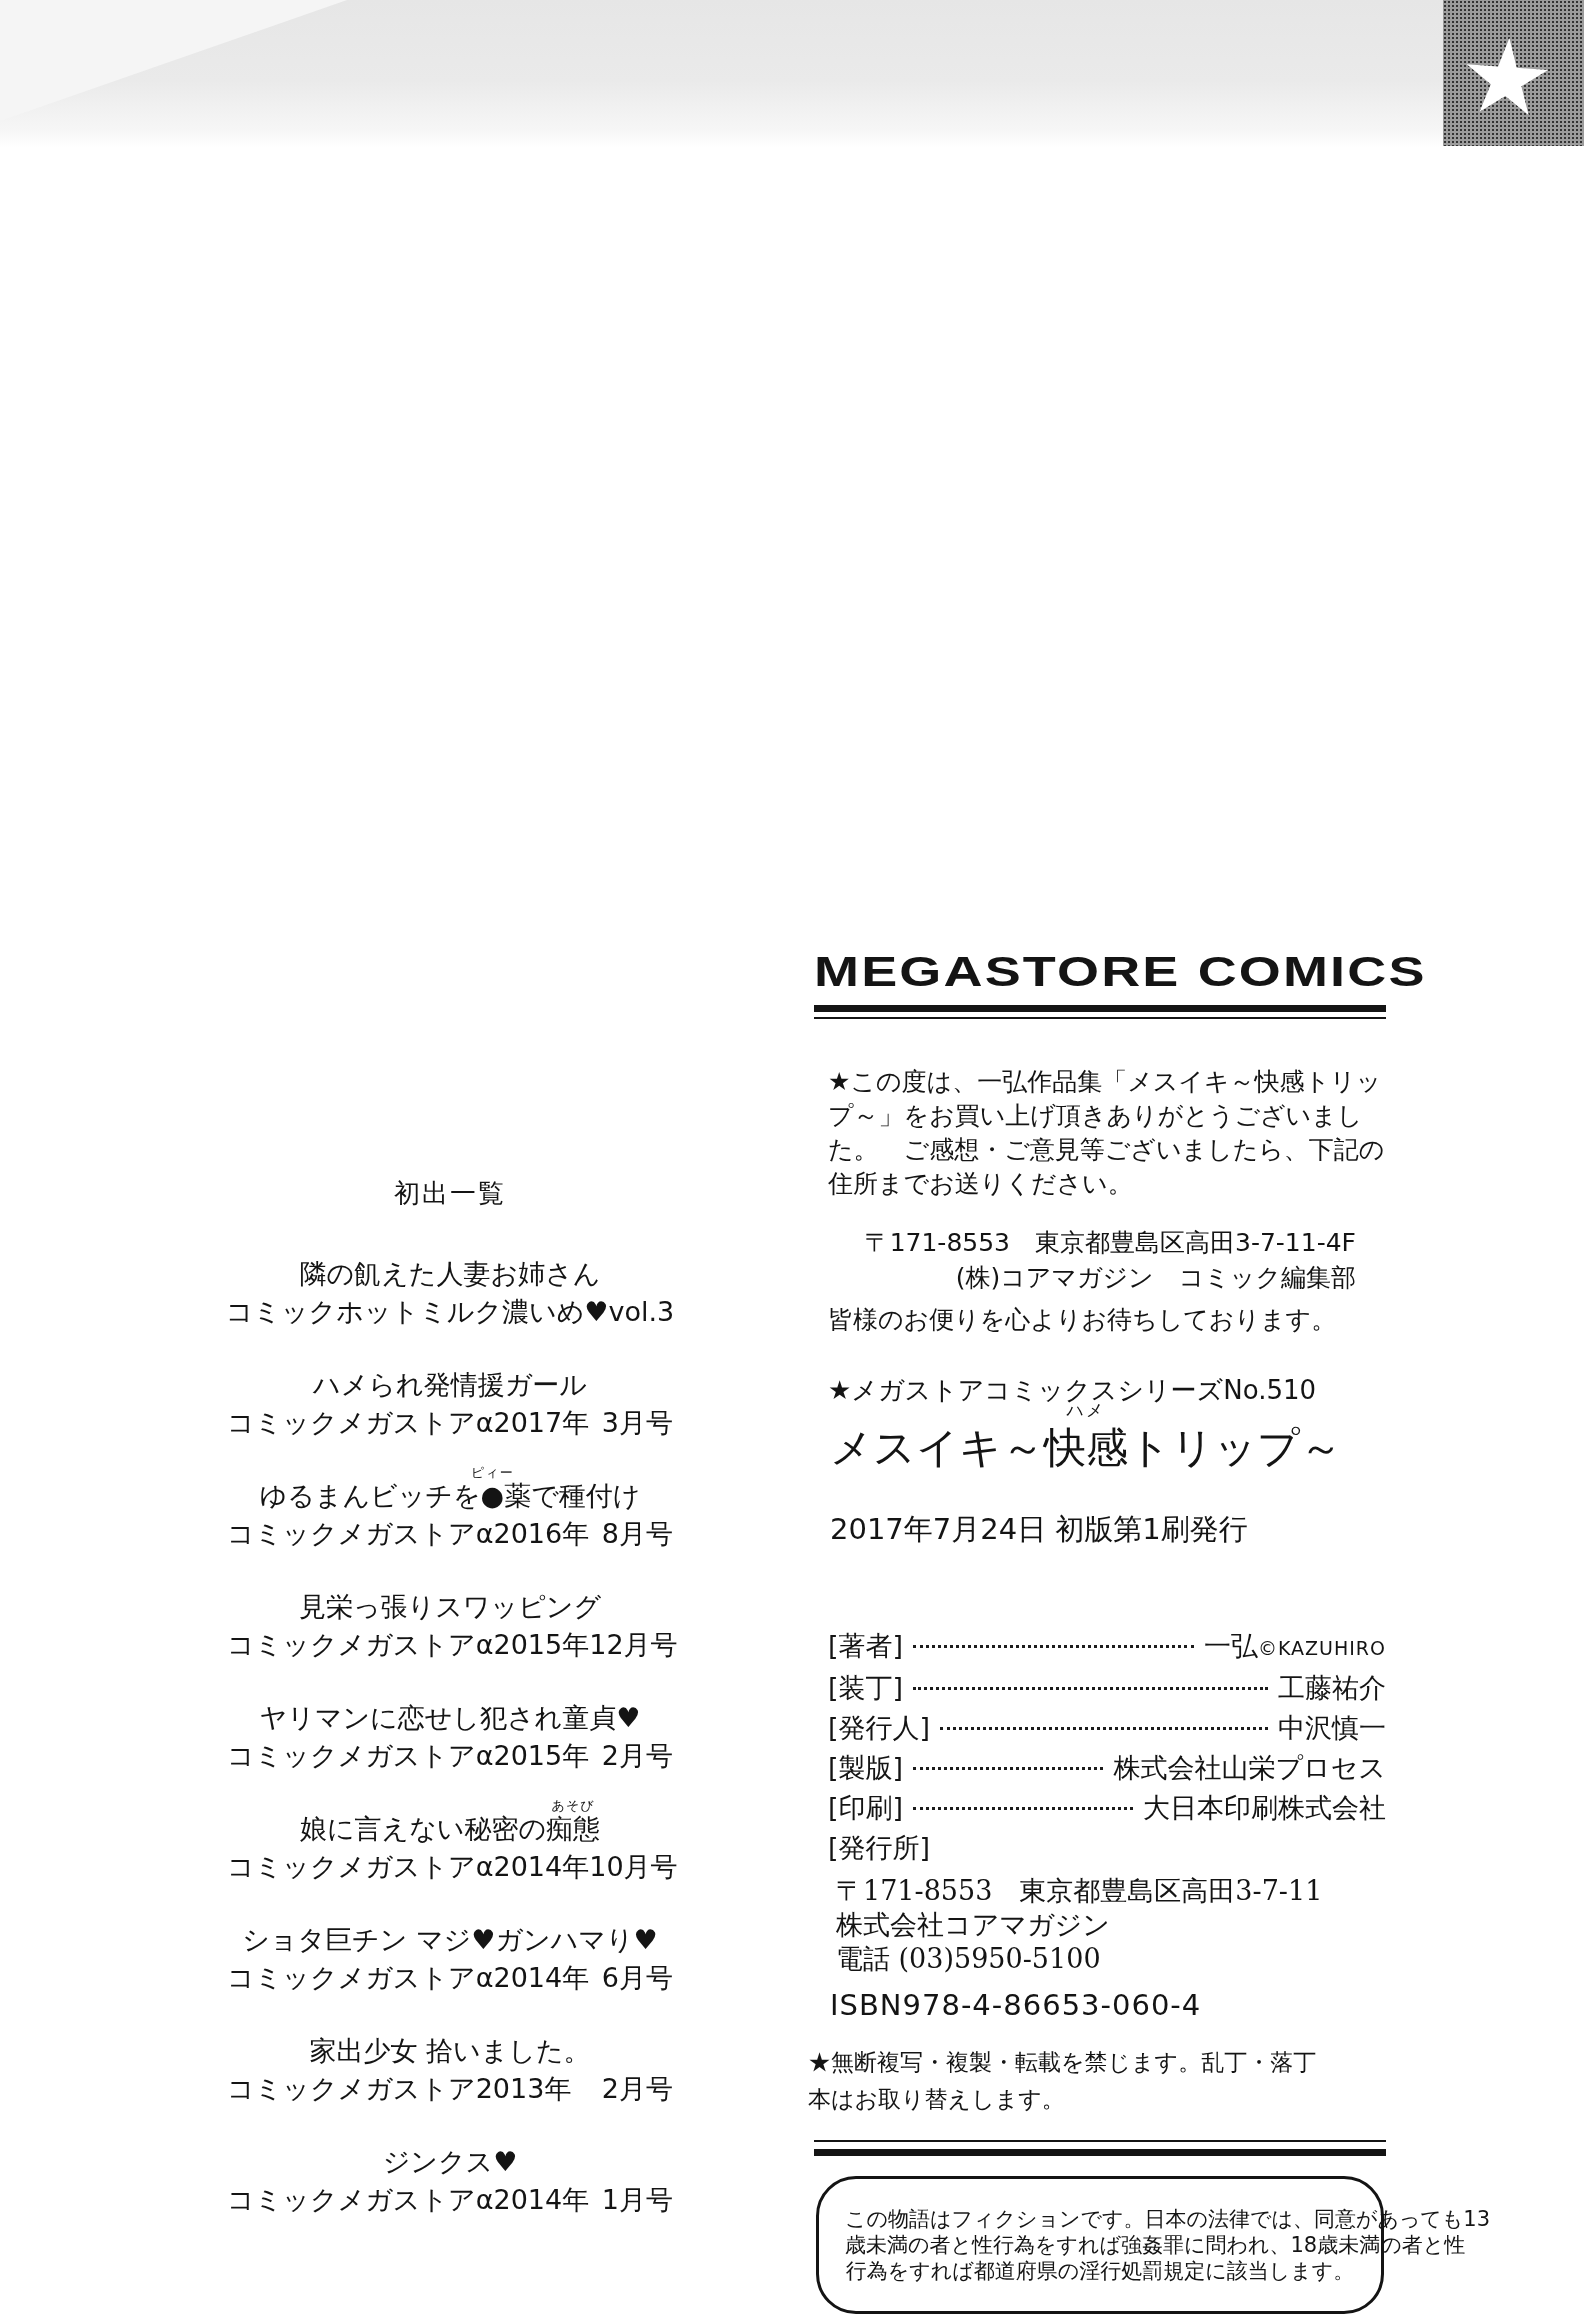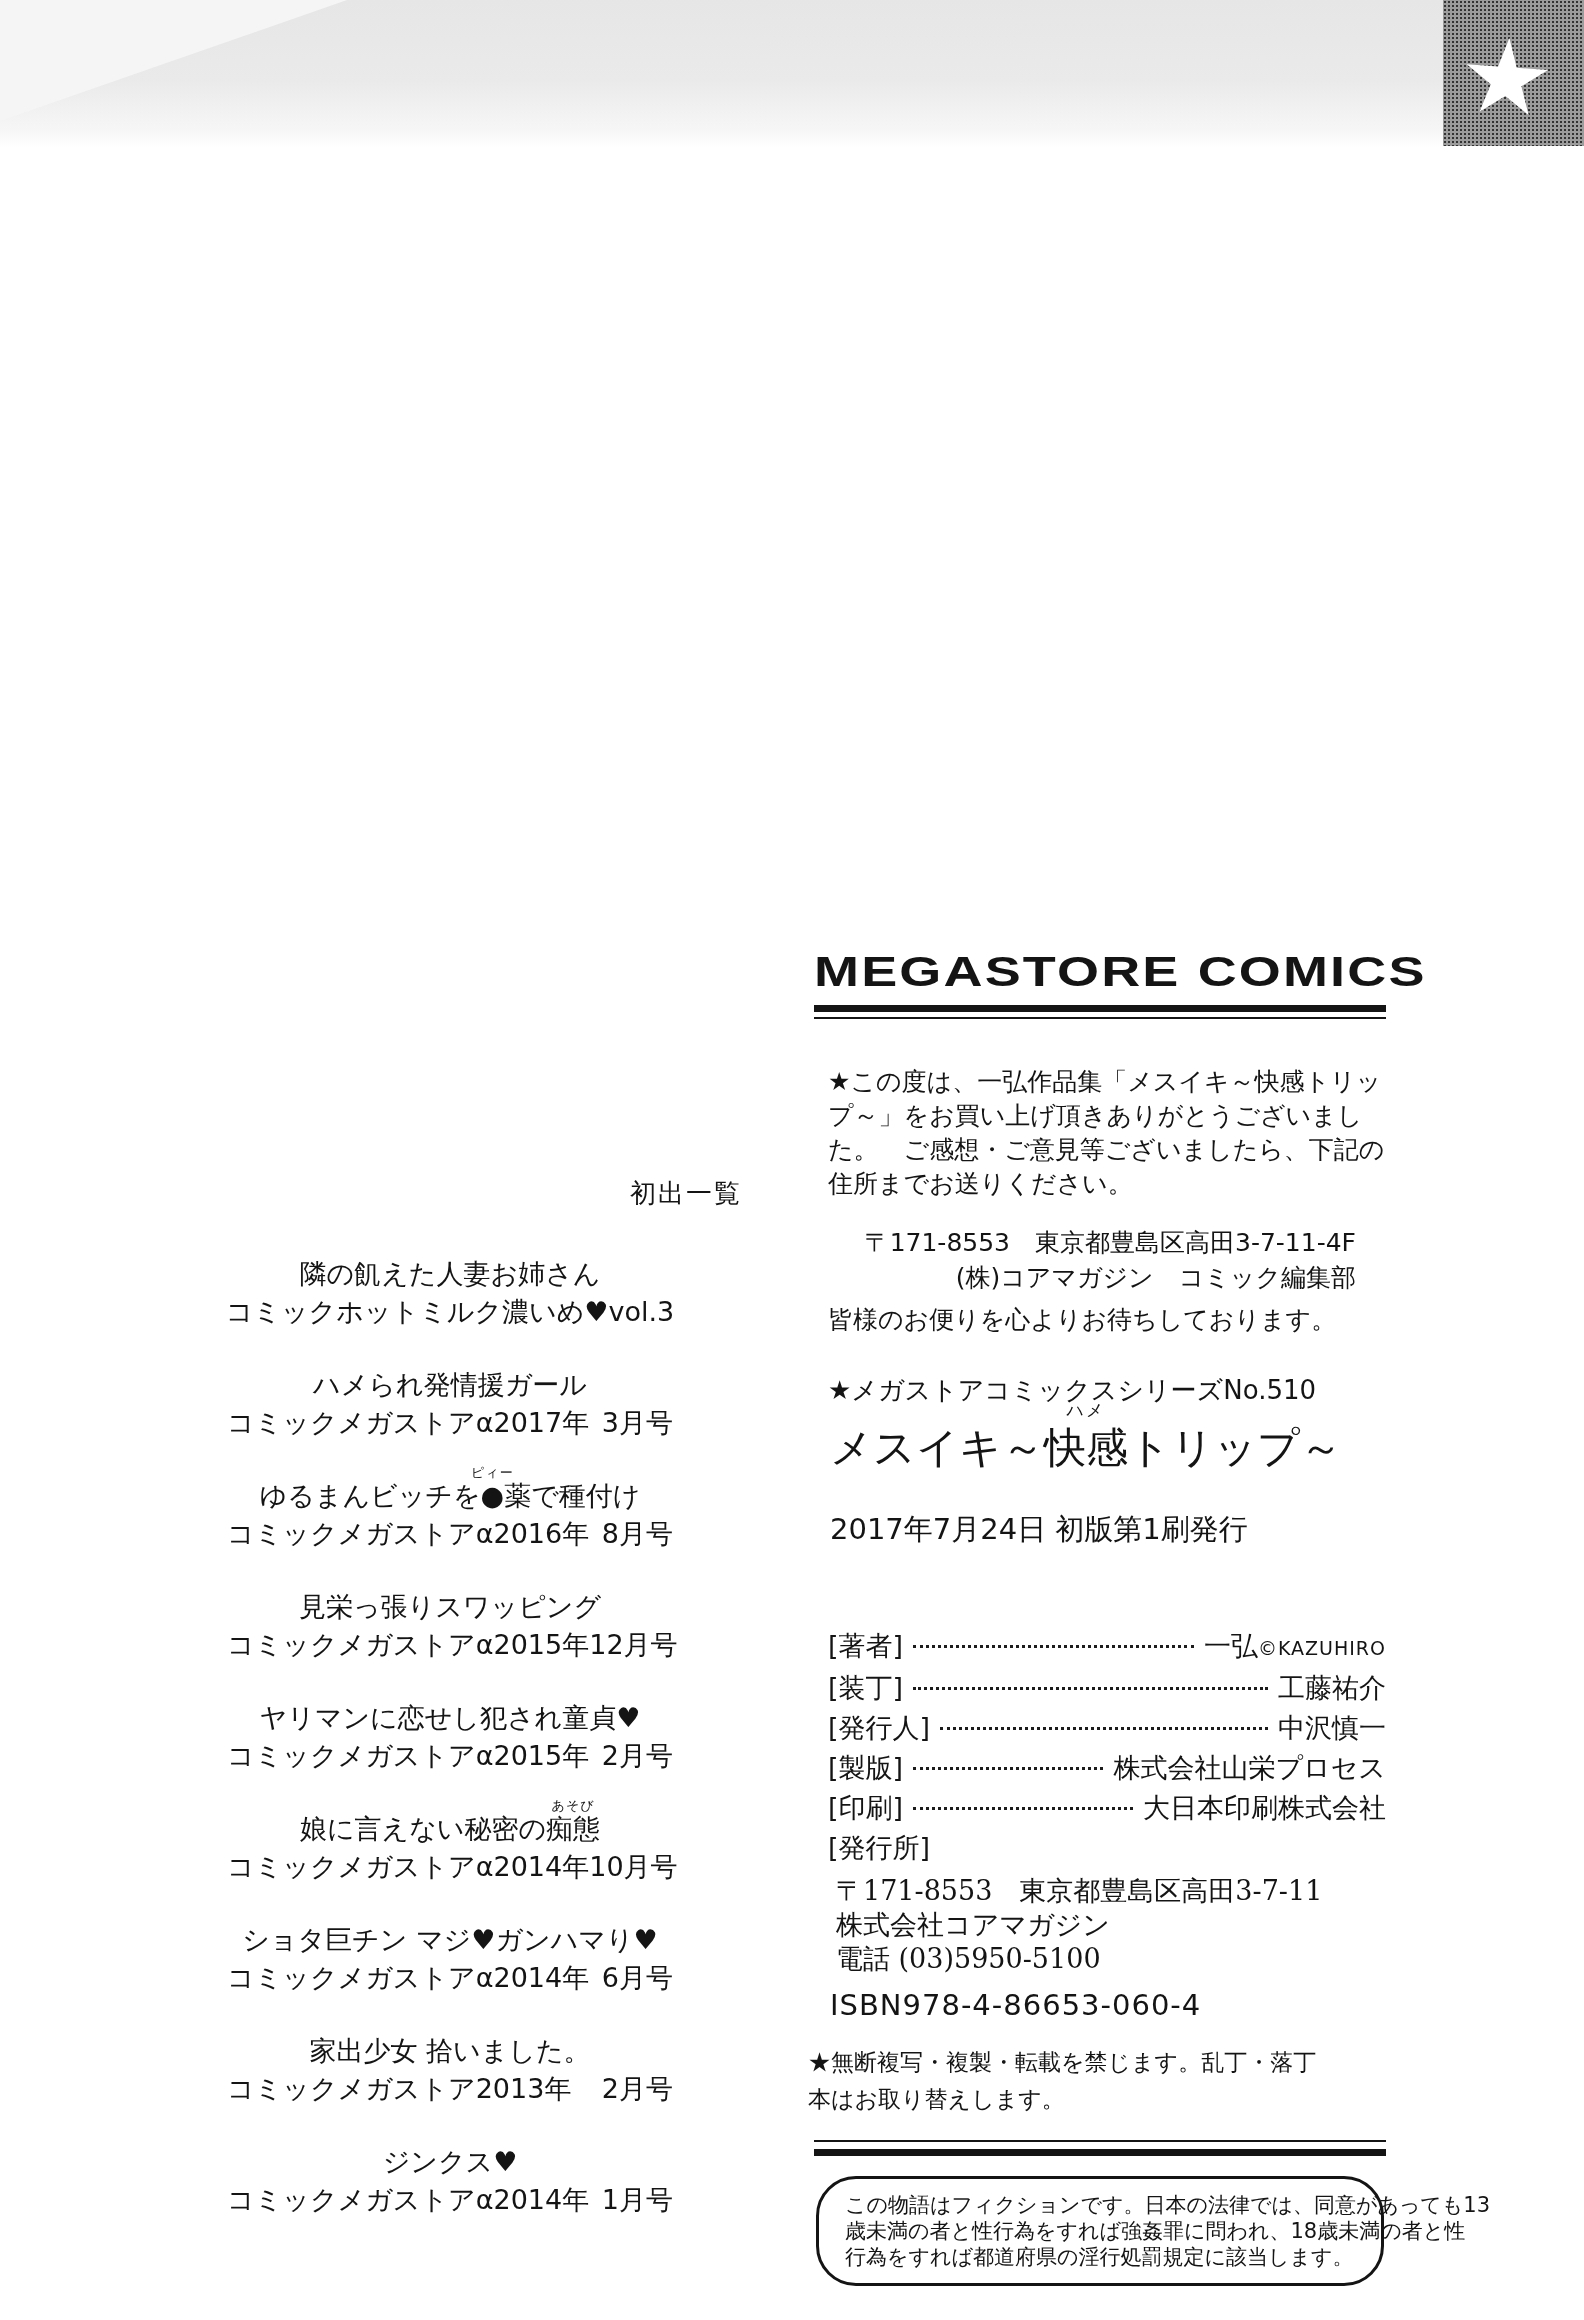--- a/index.html
+++ b/index.html
@@ -14,21 +14,21 @@
   .corner-box{position:absolute;right:0;top:0;width:141px;height:146px;
     background-color:#9c9c9c;
     background-image:radial-gradient(circle,#333333 1.4px,rgba(0,0,0,0) 1.5px);
     background-size:4px 4px;}
   .star{position:absolute;left:21px;top:38px;width:85px;height:83px;background:#ffffff;
     transform:rotate(4deg);
     clip-path:polygon(50% 0%,61% 35%,98% 35%,68% 57%,79% 91%,50% 70%,21% 91%,32% 57%,2% 35%,39% 35%);}
 
   
   .left-col{position:absolute;left:158px;top:1178px;width:584px;text-align:center;}
-  .fp-heading{font-size:26px;line-height:30px;letter-spacing:2px;margin-bottom:51px;text-align:right;}
+  .fp-heading{font-size:26px;line-height:30px;letter-spacing:2px;margin-bottom:51px;}
   .fp-entry{margin-bottom:43px;}
   .fp-title{font-size:27px;line-height:30px;white-space:nowrap;}
   .fp-sub{font-size:27px;line-height:30px;margin-top:8px;white-space:nowrap;}
   .fp-sub.split{display:flex;justify-content:space-between;width:446px;margin:8px auto 0;}
   .rb{position:relative;display:inline-block;}
   .rt{position:absolute;left:50%;transform:translateX(-50%);top:-15px;font-size:13px;
       line-height:13px;letter-spacing:1px;white-space:nowrap;}
 
   
   .right-col{position:absolute;left:806px;top:954px;width:580px;}
@@ -53,21 +53,21 @@
   .credit-suffix{font-size:19px;letter-spacing:1px;}
   .pub-label{margin-top:0;margin-bottom:0;}
   .publisher{margin-top:12px;margin-left:30px;font-size:27px;line-height:34px;
      font-family:"DejaVu Serif","Liberation Serif",serif;white-space:nowrap;}
   .isbn{margin-top:14px;margin-left:24px;font-size:29px;line-height:30px;letter-spacing:1px;white-space:nowrap;}
   .notice{margin-top:24px;margin-left:2px;font-size:23px;line-height:37px;
      font-family:Liberation Sans, sans-serif;white-space:nowrap;}
   .rule.b1{height:2px;margin-top:22px;}
   .rule.b2{height:7px;margin-top:7px;}
   .disclaimer{margin:20px 2px 0 10px;border:3px solid #141414;border-radius:40px;
-     padding:13px 26px;font-size:21px;line-height:26px;}
+     padding:27px 26px;font-size:21px;line-height:26px;text-align:center;}
   .disclaimer .ln{white-space:nowrap;}
 </style>
 </head>
 <body>
 
 <div class="page">
 
   <div class="top-band">
     <div class="wedge"></div>
   </div>

